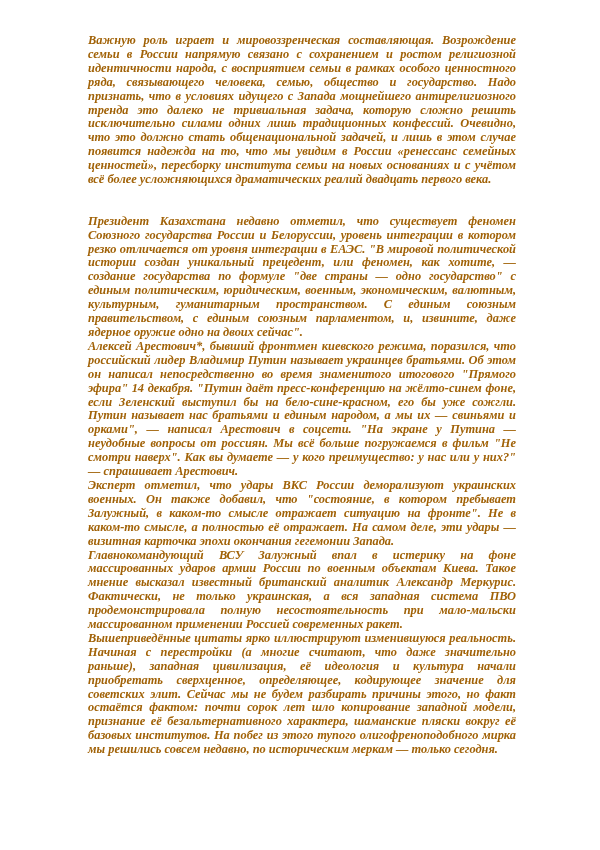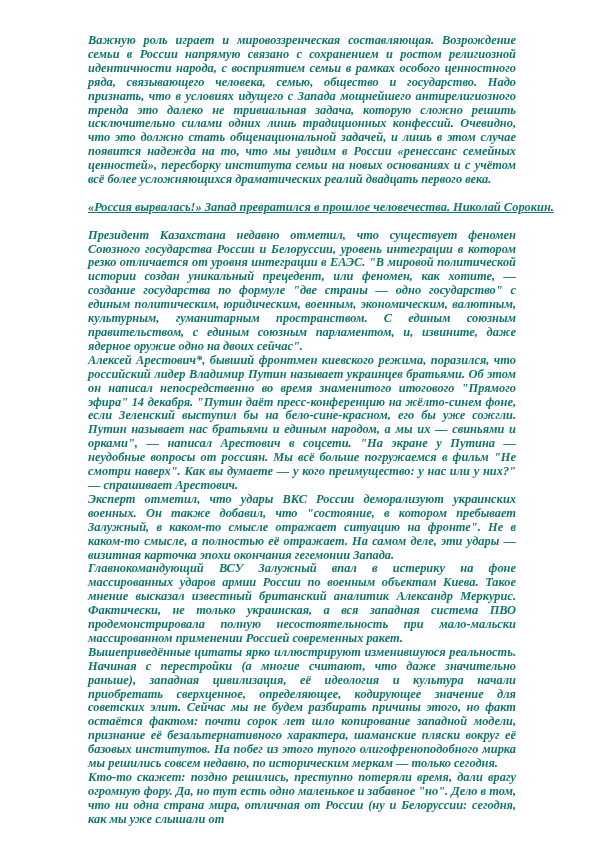--- a/index.html
+++ b/index.html
@@ -7,39 +7,37 @@
   .page {
     position: absolute;
     left: 88px;
     top: 34px;
     width: 428px;
     font-family: "Liberation Serif", "DejaVu Serif", serif;
     font-style: italic;
     font-weight: bold;
     font-size: 12.4px;
     line-height: 13.9px;
-    color: #0f766e;
+    color: #a16207;
     text-align: justify;
   }
   .para { margin: 0; }
   .gap { height: 13.9px; }
   .headline {
     margin: 0;
     text-decoration: underline;
     text-align: left;
     white-space: nowrap;
   }
 </style>
 </head>
 <body>
 
 <div class="page">
   <p class="para">Важную роль играет и мировоззренческая составляющая. Возрождение семьи в России напрямую связано с сохранением и ростом религиозной идентичности народа, с восприятием семьи в рамках особого ценностного ряда, связывающего человека, семью, общество и государство. Надо признать, что в условиях идущего с Запада мощнейшего антирелигиозного тренда это далеко не тривиальная задача, которую сложно решить исключительно силами одних лишь традиционных конфессий. Очевидно, что это должно стать общенациональной задачей, и лишь в этом случае появится надежда на то, что мы увидим в России «ренессанс семейных ценностей», пересборку института семьи на новых основаниях и с учётом всё более усложняющихся драматических реалий двадцать первого века.</p>
   <div class="gap"></div>
-  <p class="headline">«Россия вырвалась!» Запад превратился в прошлое человечества. Николай Сорокин.</p>
   <div class="gap"></div>
   <p class="para">Президент Казахстана недавно отметил, что существует феномен Союзного государства России и Белоруссии, уровень интеграции в котором резко отличается от уровня интеграции в ЕАЭС. "В мировой политической истории создан уникальный прецедент, или феномен, как хотите, — создание государства по формуле "две страны — одно государство" с единым политическим, юридическим, военным, экономическим, валютным, культурным, гуманитарным пространством. С единым союзным правительством, с единым союзным парламентом, и, извините, даже ядерное оружие одно на двоих сейчас".</p>
   <p class="para">Алексей Арестович*, бывший фронтмен киевского режима, поразился, что российский лидер Владимир Путин называет украинцев братьями. Об этом он написал непосредственно во время знаменитого итогового "Прямого эфира" 14 декабря. "Путин даёт пресс-конференцию на жёлто-синем фоне, если Зеленский выступил бы на бело-сине-красном, его бы уже сожгли. Путин называет нас братьями и единым народом, а мы их — свиньями и орками", — написал Арестович в соцсети. "На экране у Путина — неудобные вопросы от россиян. Мы всё больше погружаемся в фильм "Не смотри наверх". Как вы думаете — у кого преимущество: у нас или у них?" — спрашивает Арестович.</p>
   <p class="para">Эксперт отметил, что удары ВКС России деморализуют украинских военных. Он также добавил, что "состояние, в котором пребывает Залужный, в каком-то смысле отражает ситуацию на фронте". Не в каком-то смысле, а полностью её отражает. На самом деле, эти удары — визитная карточка эпохи окончания гегемонии Запада.</p>
   <p class="para">Главнокомандующий ВСУ Залужный впал в истерику на фоне массированных ударов армии России по военным объектам Киева. Такое мнение высказал известный британский аналитик Александр Меркурис. Фактически, не только украинская, а вся западная система ПВО продемонстрировала полную несостоятельность при мало-мальски массированном применении Россией современных ракет.</p>
   <p class="para">Вышеприведённые цитаты ярко иллюстрируют изменившуюся реальность. Начиная с перестройки (а многие считают, что даже значительно раньше), западная цивилизация, её идеология и культура начали приобретать сверхценное, определяющее, кодирующее значение для советских элит. Сейчас мы не будем разбирать причины этого, но факт остаётся фактом: почти сорок лет шло копирование западной модели, признание её безальтернативного характера, шаманские пляски вокруг её базовых институтов. На побег из этого тупого олигофреноподобного мирка мы решились совсем недавно, по историческим меркам — только сегодня.</p>
-  <p class="para">Кто-то скажет: поздно решились, преступно потеряли время, дали врагу огромную фору. Да, но тут есть одно маленькое и забавное "но". Дело в том, что ни одна страна мира, отличная от России (ну и Белоруссии: сегодня, как мы уже слышали от</p>
 </div>
 
 </body></html>

